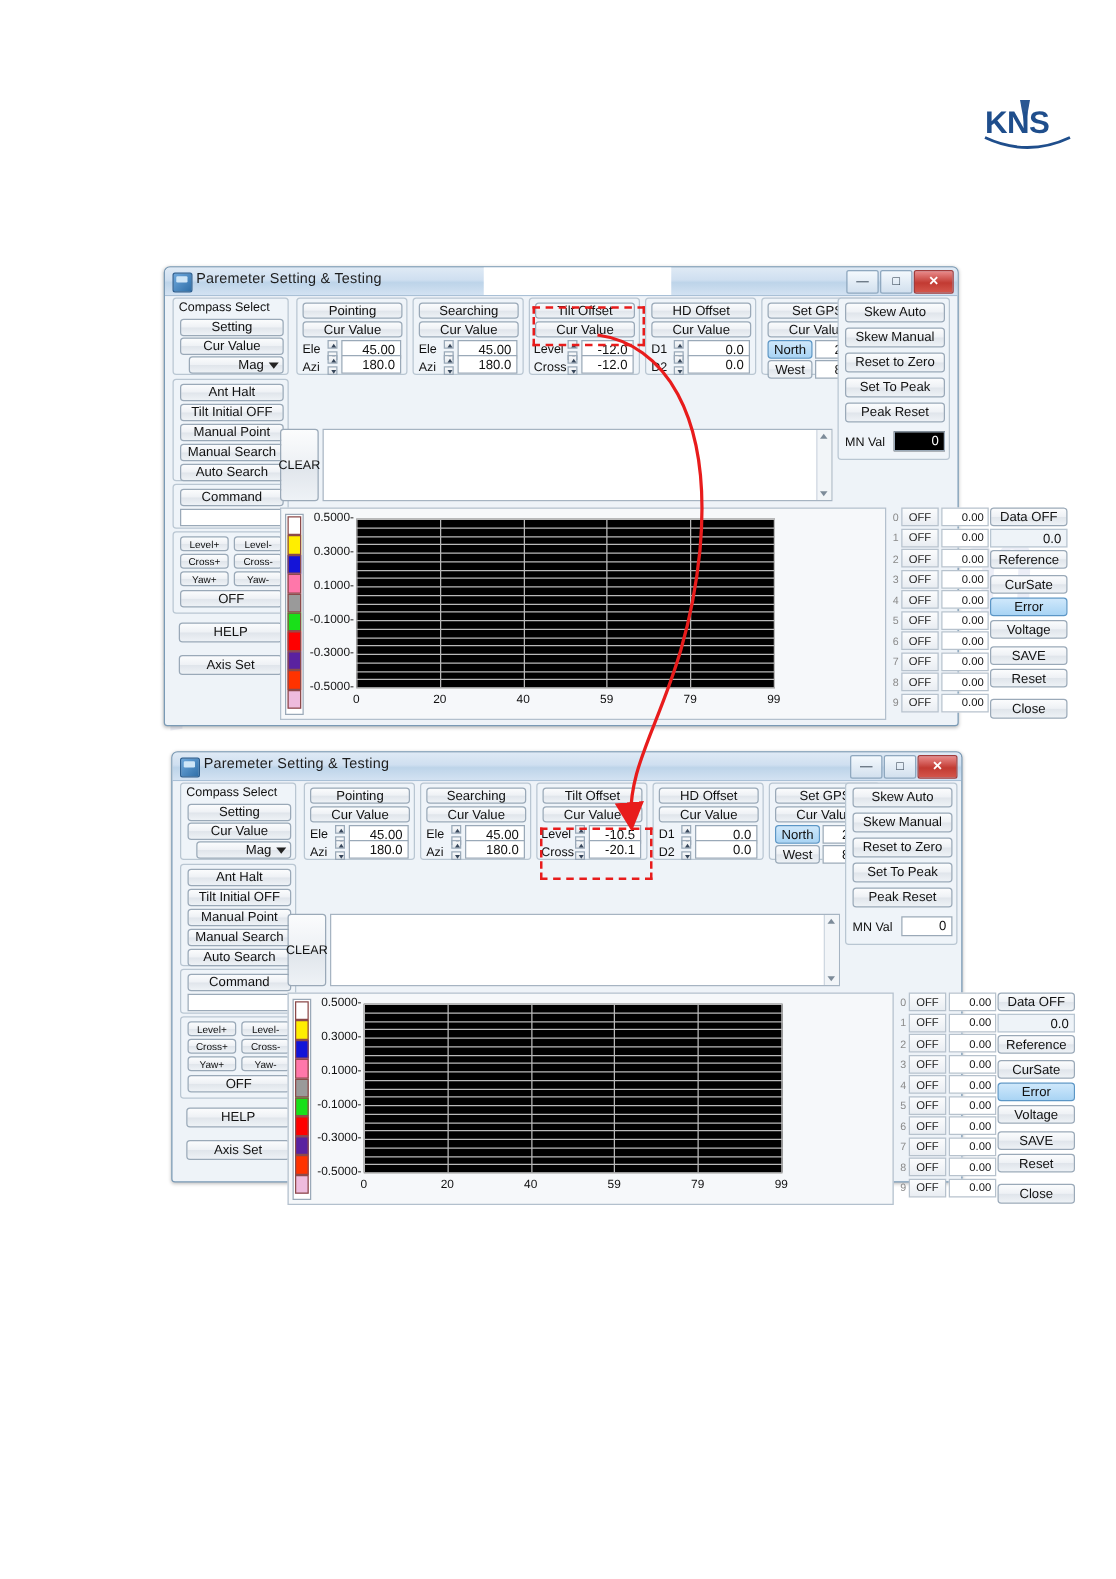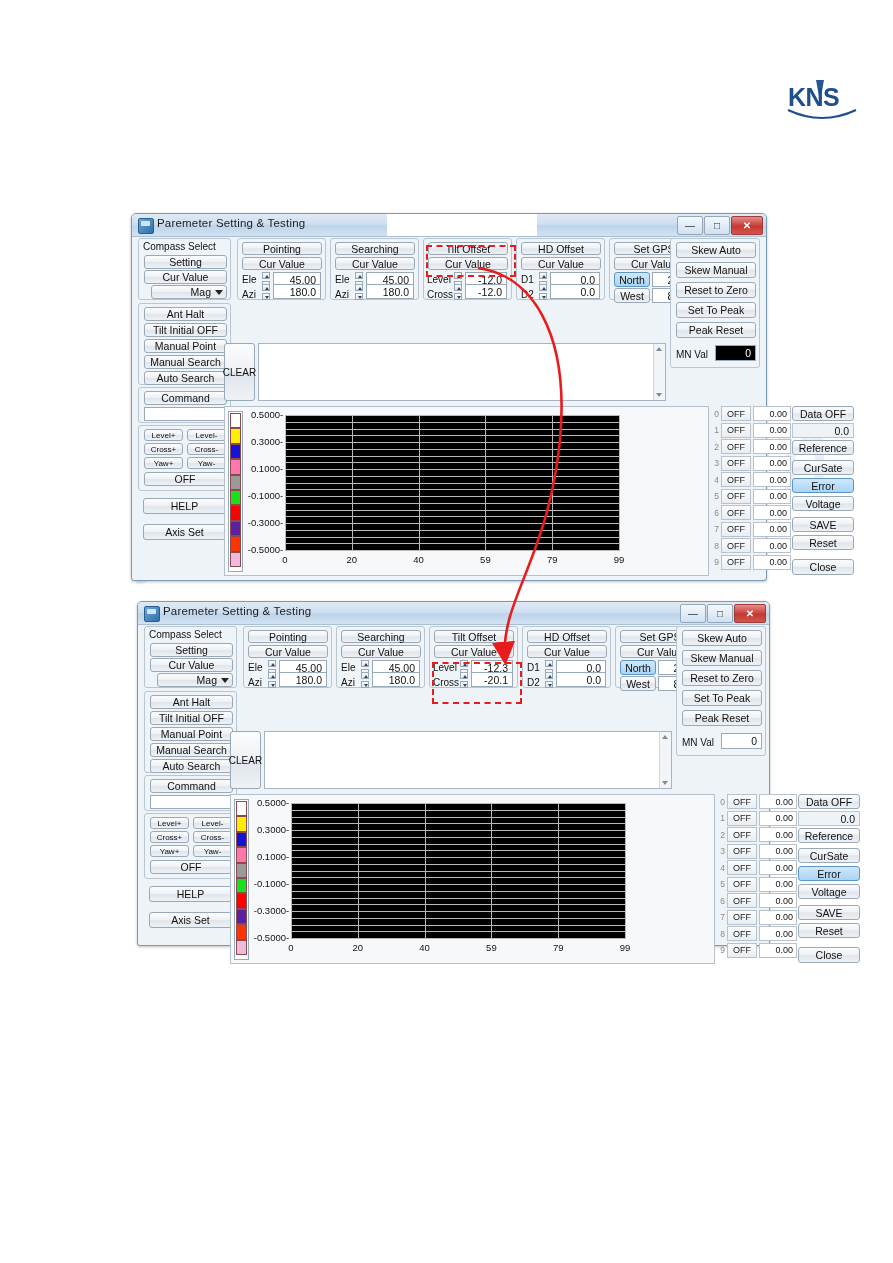--- a/index.html
+++ b/index.html
@@ -529,21 +529,21 @@
     </div>
 
     <div class="grp" style="left:291px;top:2px;width:89px;height:62px;">
       <div class="btn" style="position:absolute;left:4px;top:3px;width:80px;height:13px;">Tilt Offset</div>
       <div class="btn" style="position:absolute;left:4px;top:18px;width:80px;height:13px;">Cur Value</div>
       <div class="lbl" style="position:absolute;left:3px;top:35px;">Level</div>
       <div class="spin" style="position:absolute;left:30px;top:33px;">
           <i class="up"></i>
           <i class="dn"></i>
         </div>
-      <div class="fld" style="position:absolute;left:41px;top:33px;width:42px;height:15px;">-12.3</div>
+      <div class="fld" style="position:absolute;left:41px;top:33px;width:42px;height:15px;">-10.5</div>
       <div class="lbl" style="position:absolute;left:3px;top:50px;">Cross</div>
       <div class="spin" style="position:absolute;left:30px;top:45px;">
           <i class="up"></i>
           <i class="dn"></i>
         </div>
       <div class="fld" style="position:absolute;left:41px;top:45px;width:42px;height:15px;">-20.1</div>
     </div>
 
     <div class="grp" style="left:384px;top:2px;width:89px;height:62px;">
       <div class="btn" style="position:absolute;left:4px;top:3px;width:80px;height:13px;">HD Offset</div>

